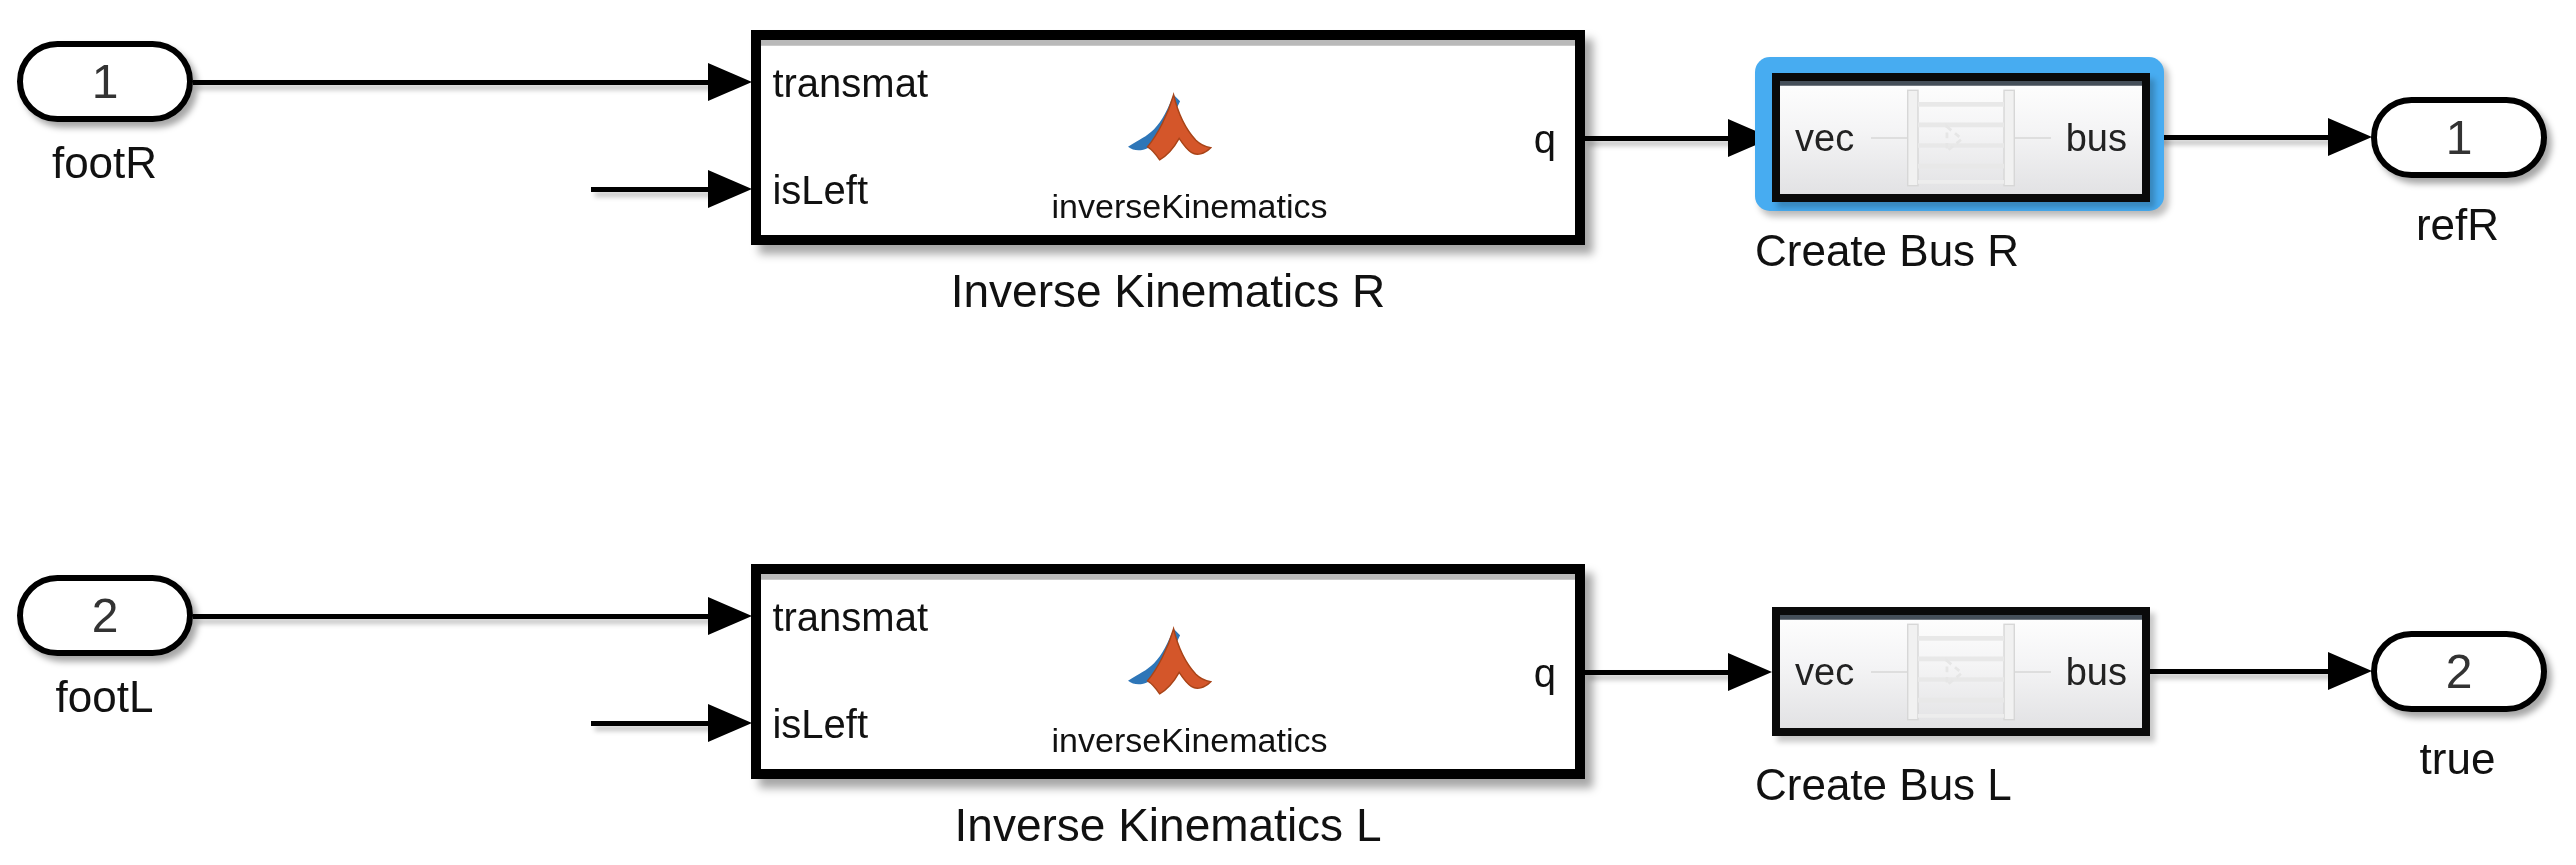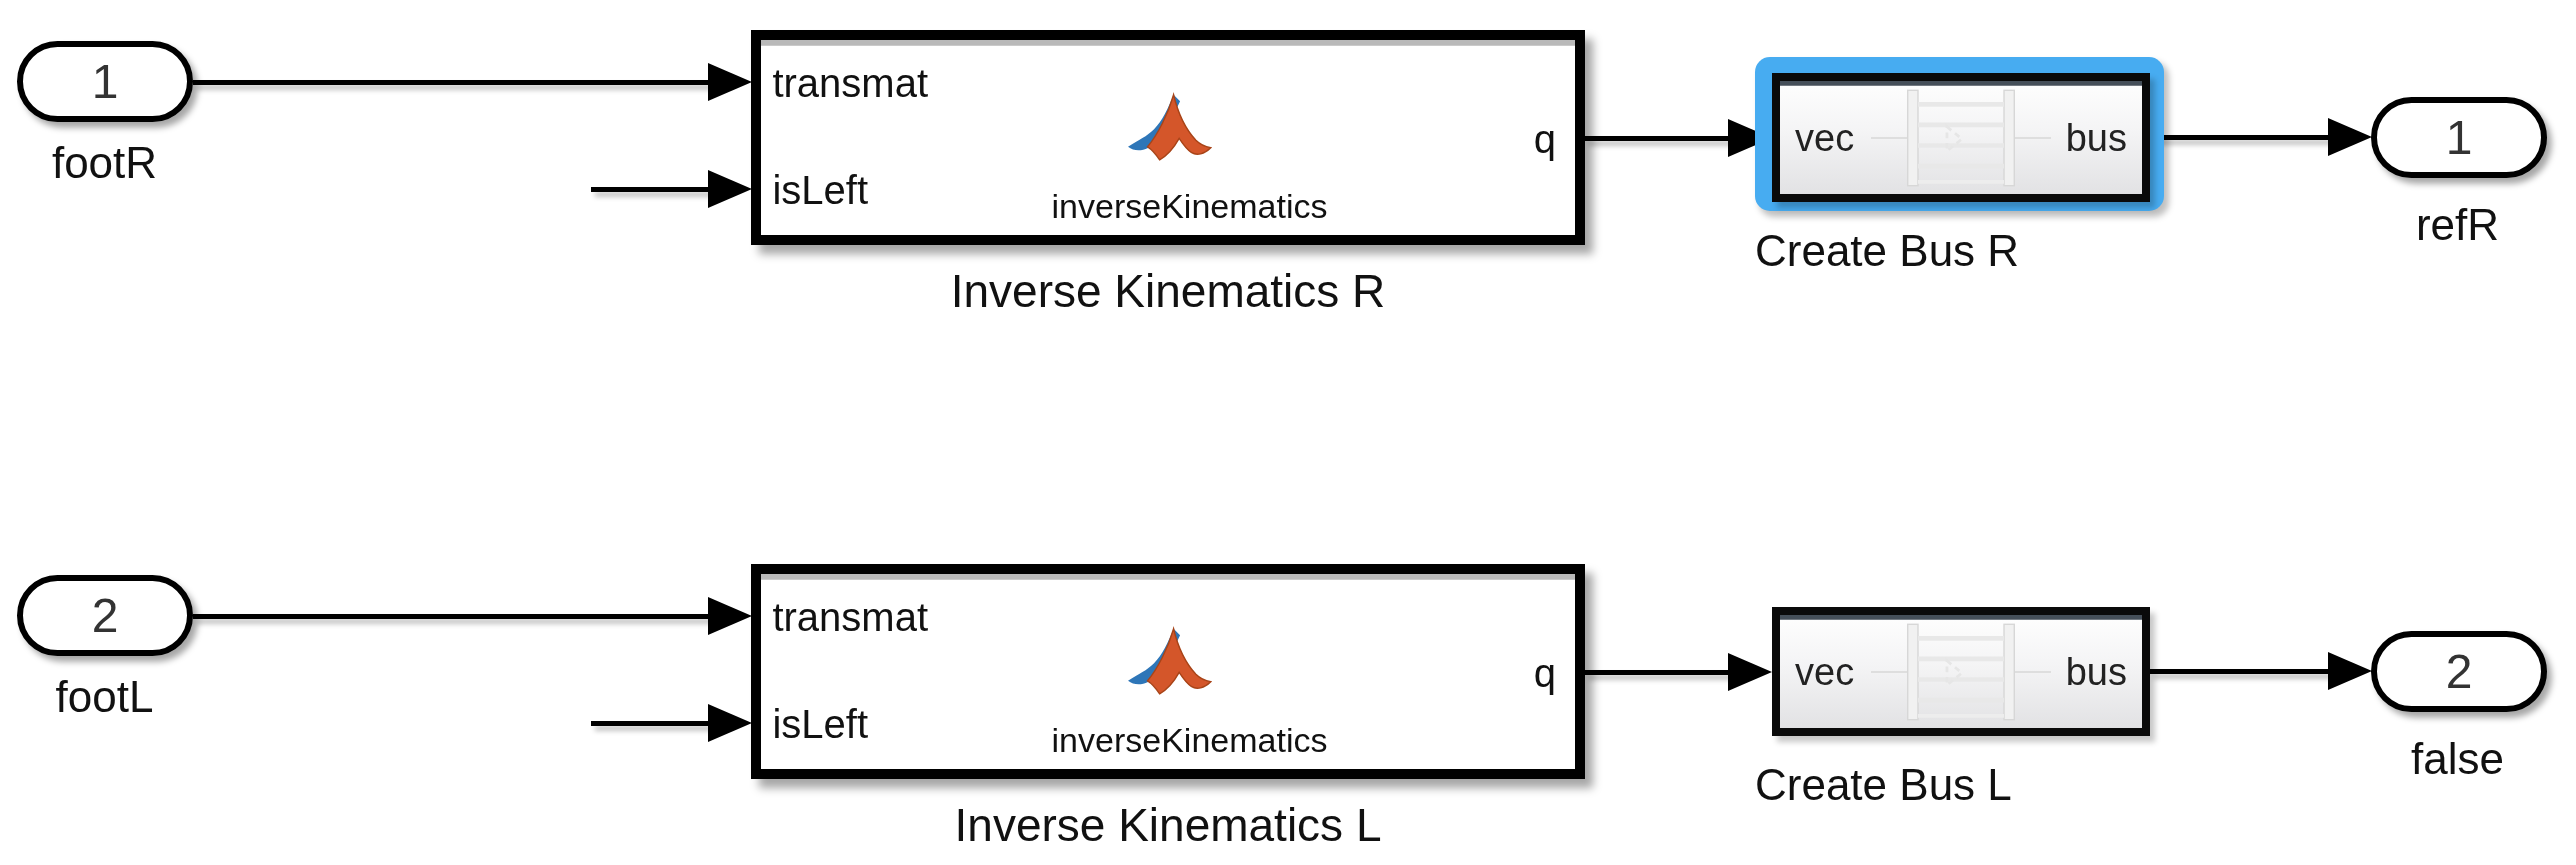--- a/index.html
+++ b/index.html
@@ -197,17 +197,17 @@
         </svg>
       </span>
       <span class="bus-in">vec</span>
       <span class="bus-out">bus</span>
     </div>
     <div class="bus-label">Create Bus L</div>
 
     <div class="oval outport">
       <span>2</span>
     </div>
-    <div class="port-name outport-name">false</div>
+    <div class="port-name outport-name">true</div>
   </div>
 
 </div>
 
 
 </body></html>

